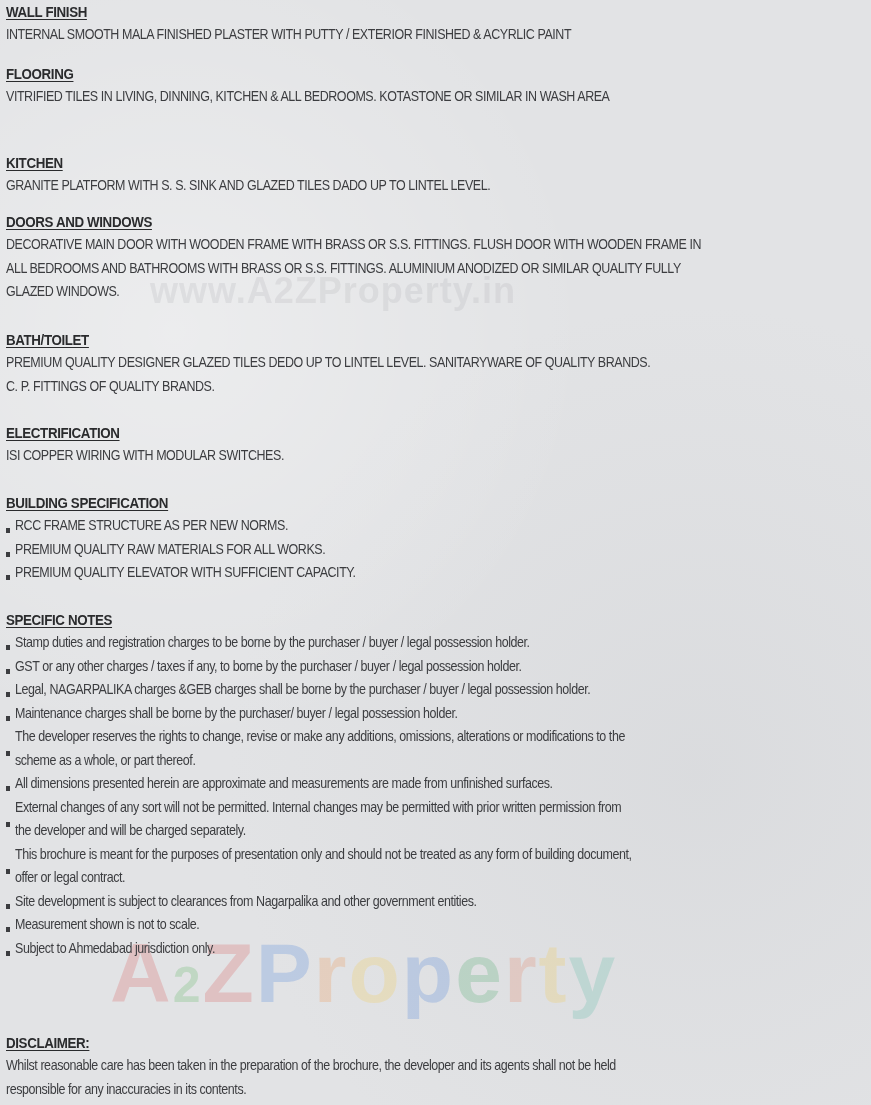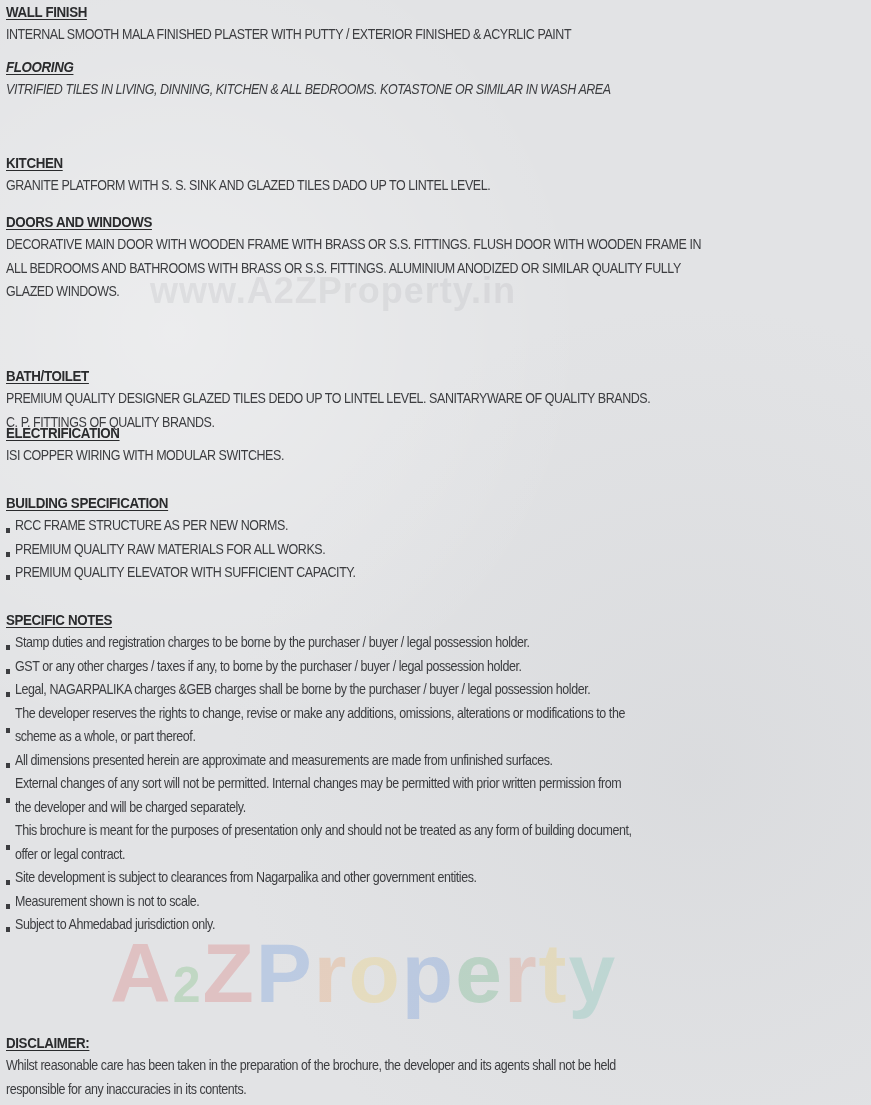--- a/index.html
+++ b/index.html
@@ -112,38 +112,38 @@
   <span class="wm-a">A</span><span class="wm-2">2</span><span class="wm-z">Z</span><span class="wm-p">P</span><span class="wm-r">r</span><span class="wm-o">o</span><span class="wm-p2">p</span><span class="wm-e">e</span><span class="wm-r2">r</span><span class="wm-t">t</span><span class="wm-y">y</span>
 </div>
 
 <div class="page">
 
   <div class="section" style="top:1px;">
     <div class="heading">WALL FINISH</div>
     <div class="body-line caps">INTERNAL SMOOTH MALA FINISHED PLASTER WITH PUTTY / EXTERIOR FINISHED &amp; ACYRLIC PAINT</div>
   </div>
 
-  <div class="section" style="top:56px;font-style:italic;">
+  <div class="section" style="top:63px;">
     <div class="heading">FLOORING</div>
     <div class="body-line caps">VITRIFIED TILES IN LIVING, DINNING, KITCHEN &amp; ALL BEDROOMS. KOTASTONE OR SIMILAR IN WASH AREA</div>
   </div>
 
   <div class="section" style="top:152px;">
     <div class="heading">KITCHEN</div>
     <div class="body-line caps">GRANITE PLATFORM WITH S. S. SINK AND GLAZED TILES DADO UP TO LINTEL LEVEL.</div>
   </div>
 
   <div class="section" style="top:211px;">
     <div class="heading">DOORS AND WINDOWS</div>
     <div class="body-line caps">DECORATIVE MAIN DOOR WITH WOODEN FRAME WITH BRASS OR S.S. FITTINGS. FLUSH DOOR WITH WOODEN FRAME IN</div>
     <div class="body-line caps">ALL BEDROOMS AND BATHROOMS WITH BRASS OR S.S. FITTINGS. ALUMINIUM ANODIZED OR SIMILAR QUALITY FULLY</div>
     <div class="body-line caps">GLAZED WINDOWS.</div>
   </div>
 
-  <div class="section" style="top:329px;margin-top:36px;">
+  <div class="section" style="top:329px;">
     <div class="heading">BATH/TOILET</div>
     <div class="body-line caps">PREMIUM QUALITY DESIGNER GLAZED TILES DEDO UP TO LINTEL LEVEL. SANITARYWARE OF QUALITY BRANDS.</div>
     <div class="body-line caps">C. P. FITTINGS OF QUALITY BRANDS.</div>
   </div>
 
   <div class="section" style="top:422px;">
     <div class="heading">ELECTRIFICATION</div>
     <div class="body-line caps">ISI COPPER WIRING WITH MODULAR SWITCHES.</div>
   </div>
 
@@ -175,20 +175,26 @@
     <div class="bullet-row">
       <span class="bullet"></span>
       <div>
           <div class="body-line sentence">GST or any other charges / taxes if any, to borne by the purchaser / buyer / legal possession holder.</div>
         </div>
     </div>
     <div class="bullet-row">
       <span class="bullet"></span>
       <div>
           <div class="body-line sentence">Legal, NAGARPALIKA charges &amp;GEB charges shall be borne by the purchaser / buyer / legal possession holder.</div>
+        </div>
+    </div>
+    <div class="bullet-row">
+      <span class="bullet"></span>
+      <div>
+          <div class="body-line sentence">Maintenance charges shall be borne by the purchaser/ buyer / legal possession holder.</div>
         </div>
     </div>
     <div class="bullet-row">
       <span class="bullet"></span>
       <div>
         <div class="body-line sentence">The developer reserves the rights to change, revise or make any additions, omissions, alterations or modifications to the</div>
         <div class="body-line sentence">scheme as a whole, or part thereof.</div>
       </div>
     </div>
     <div class="bullet-row">

